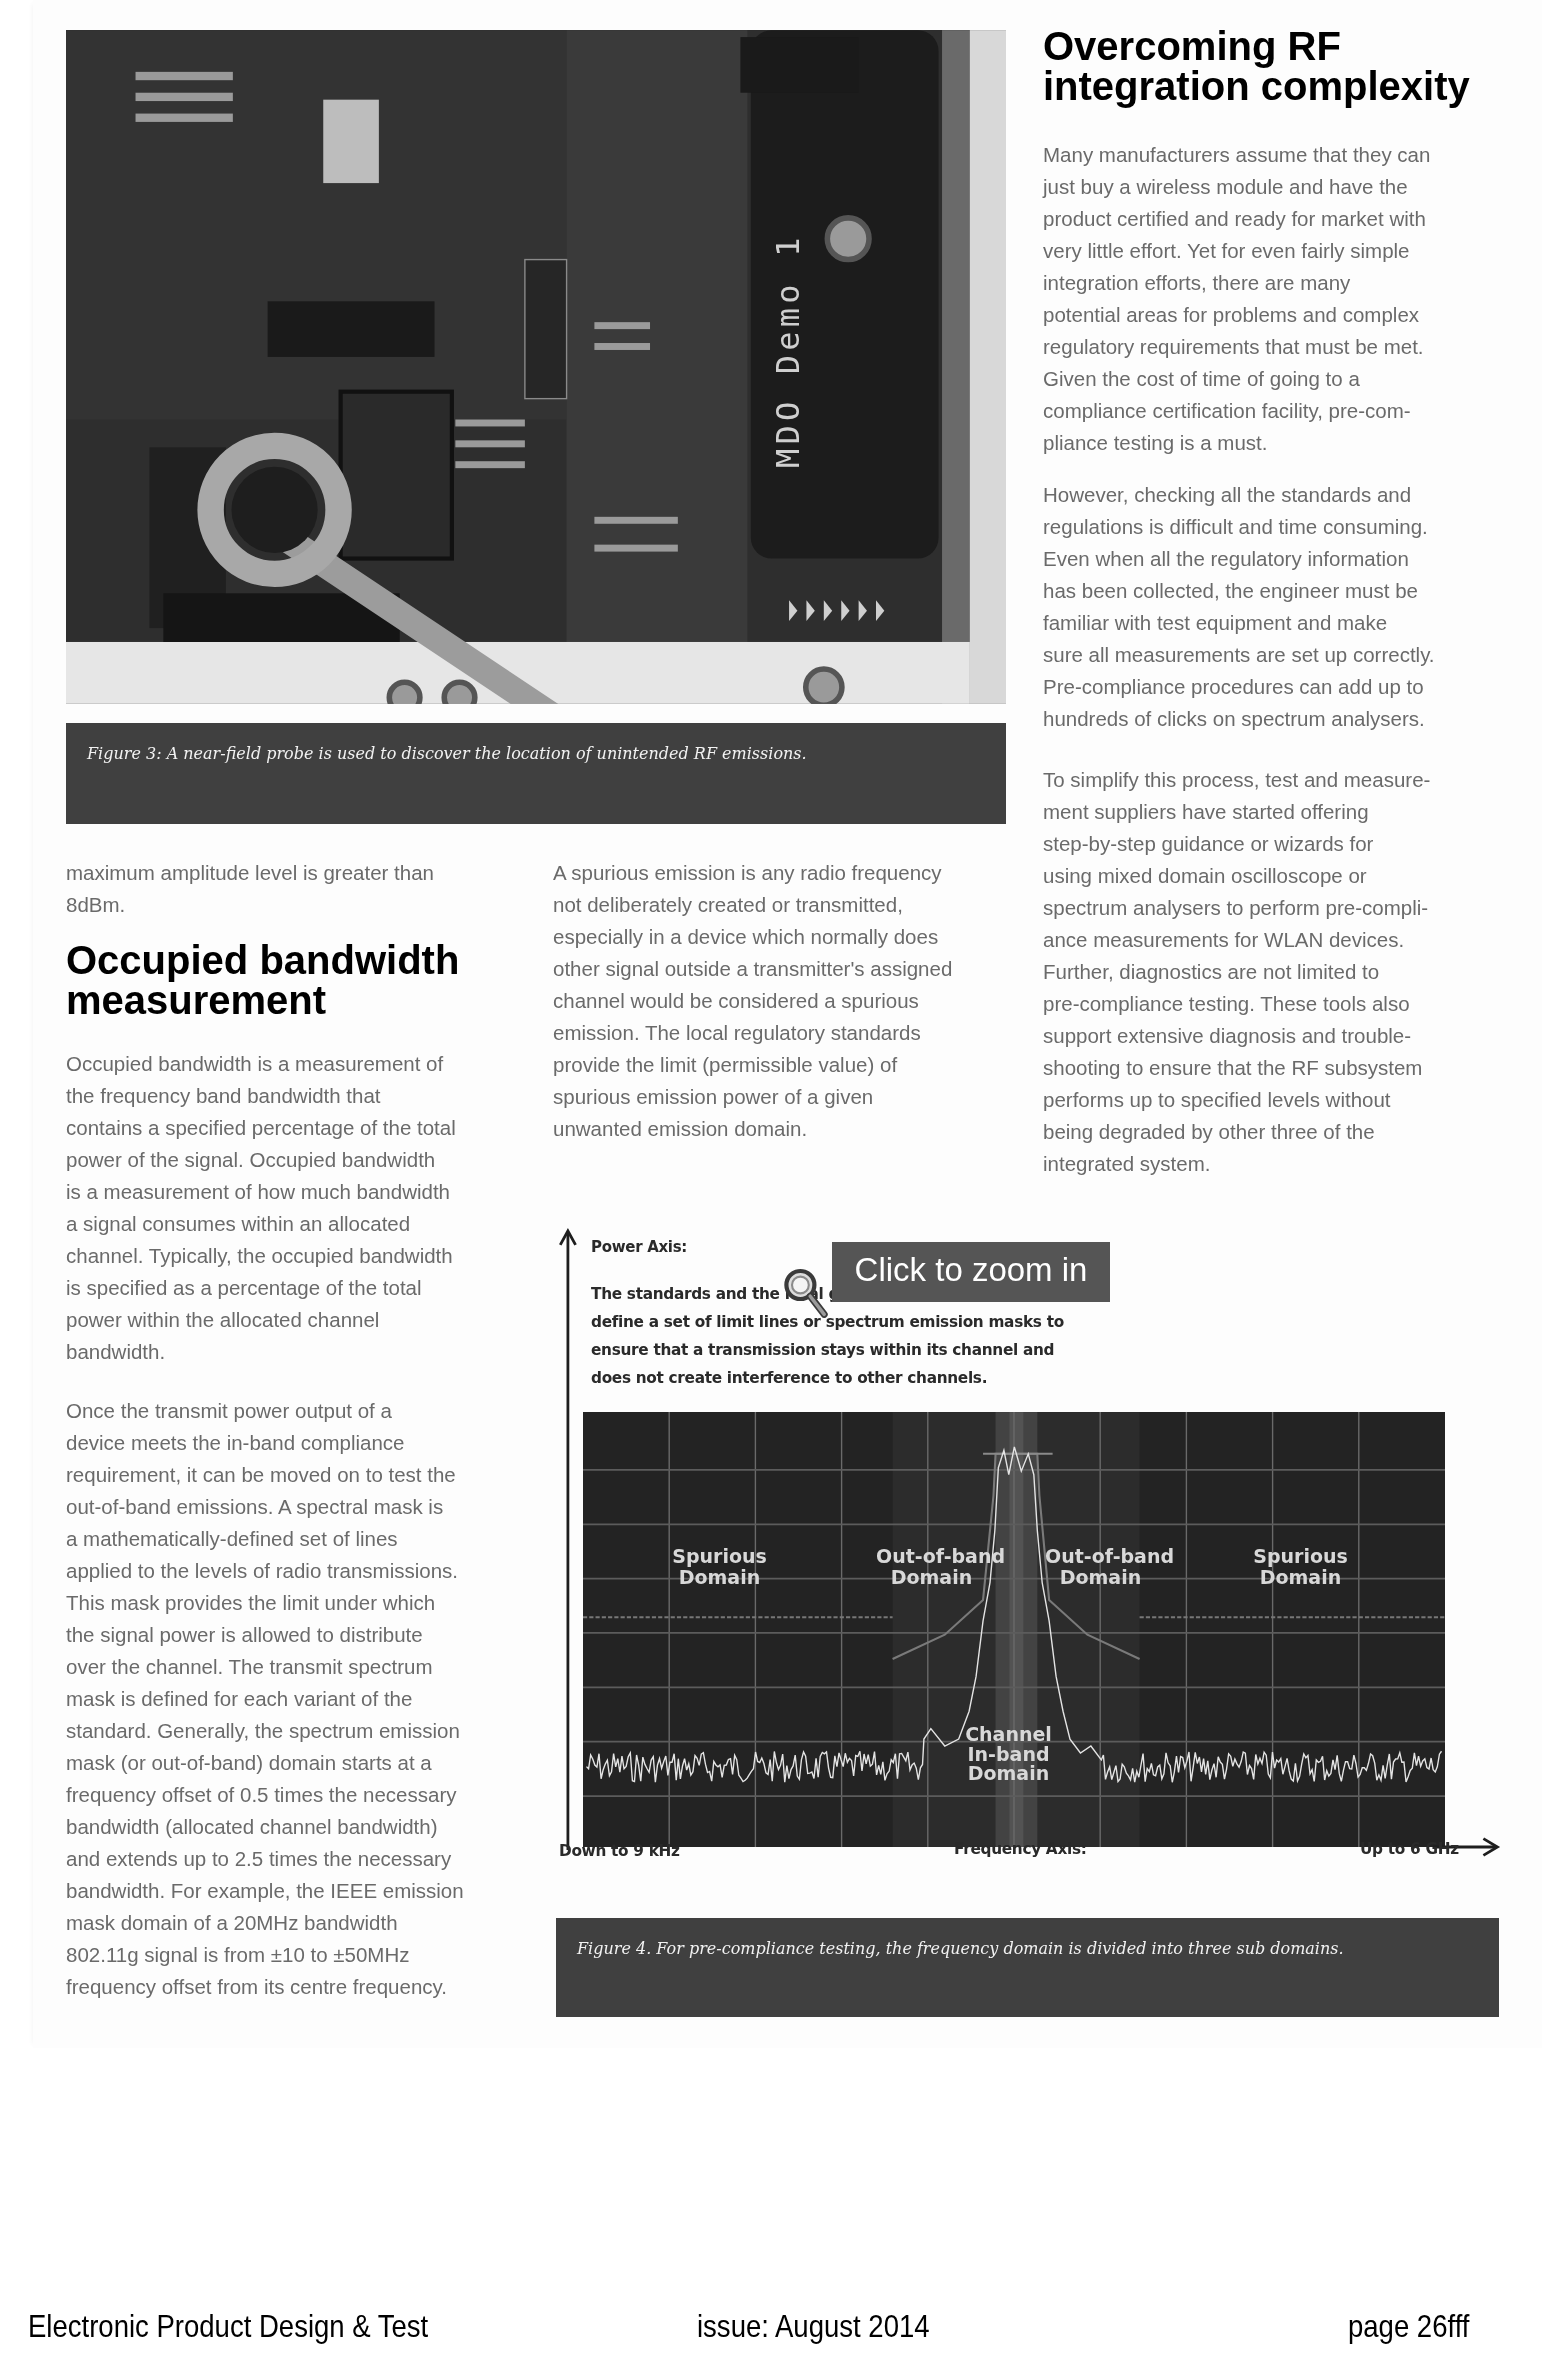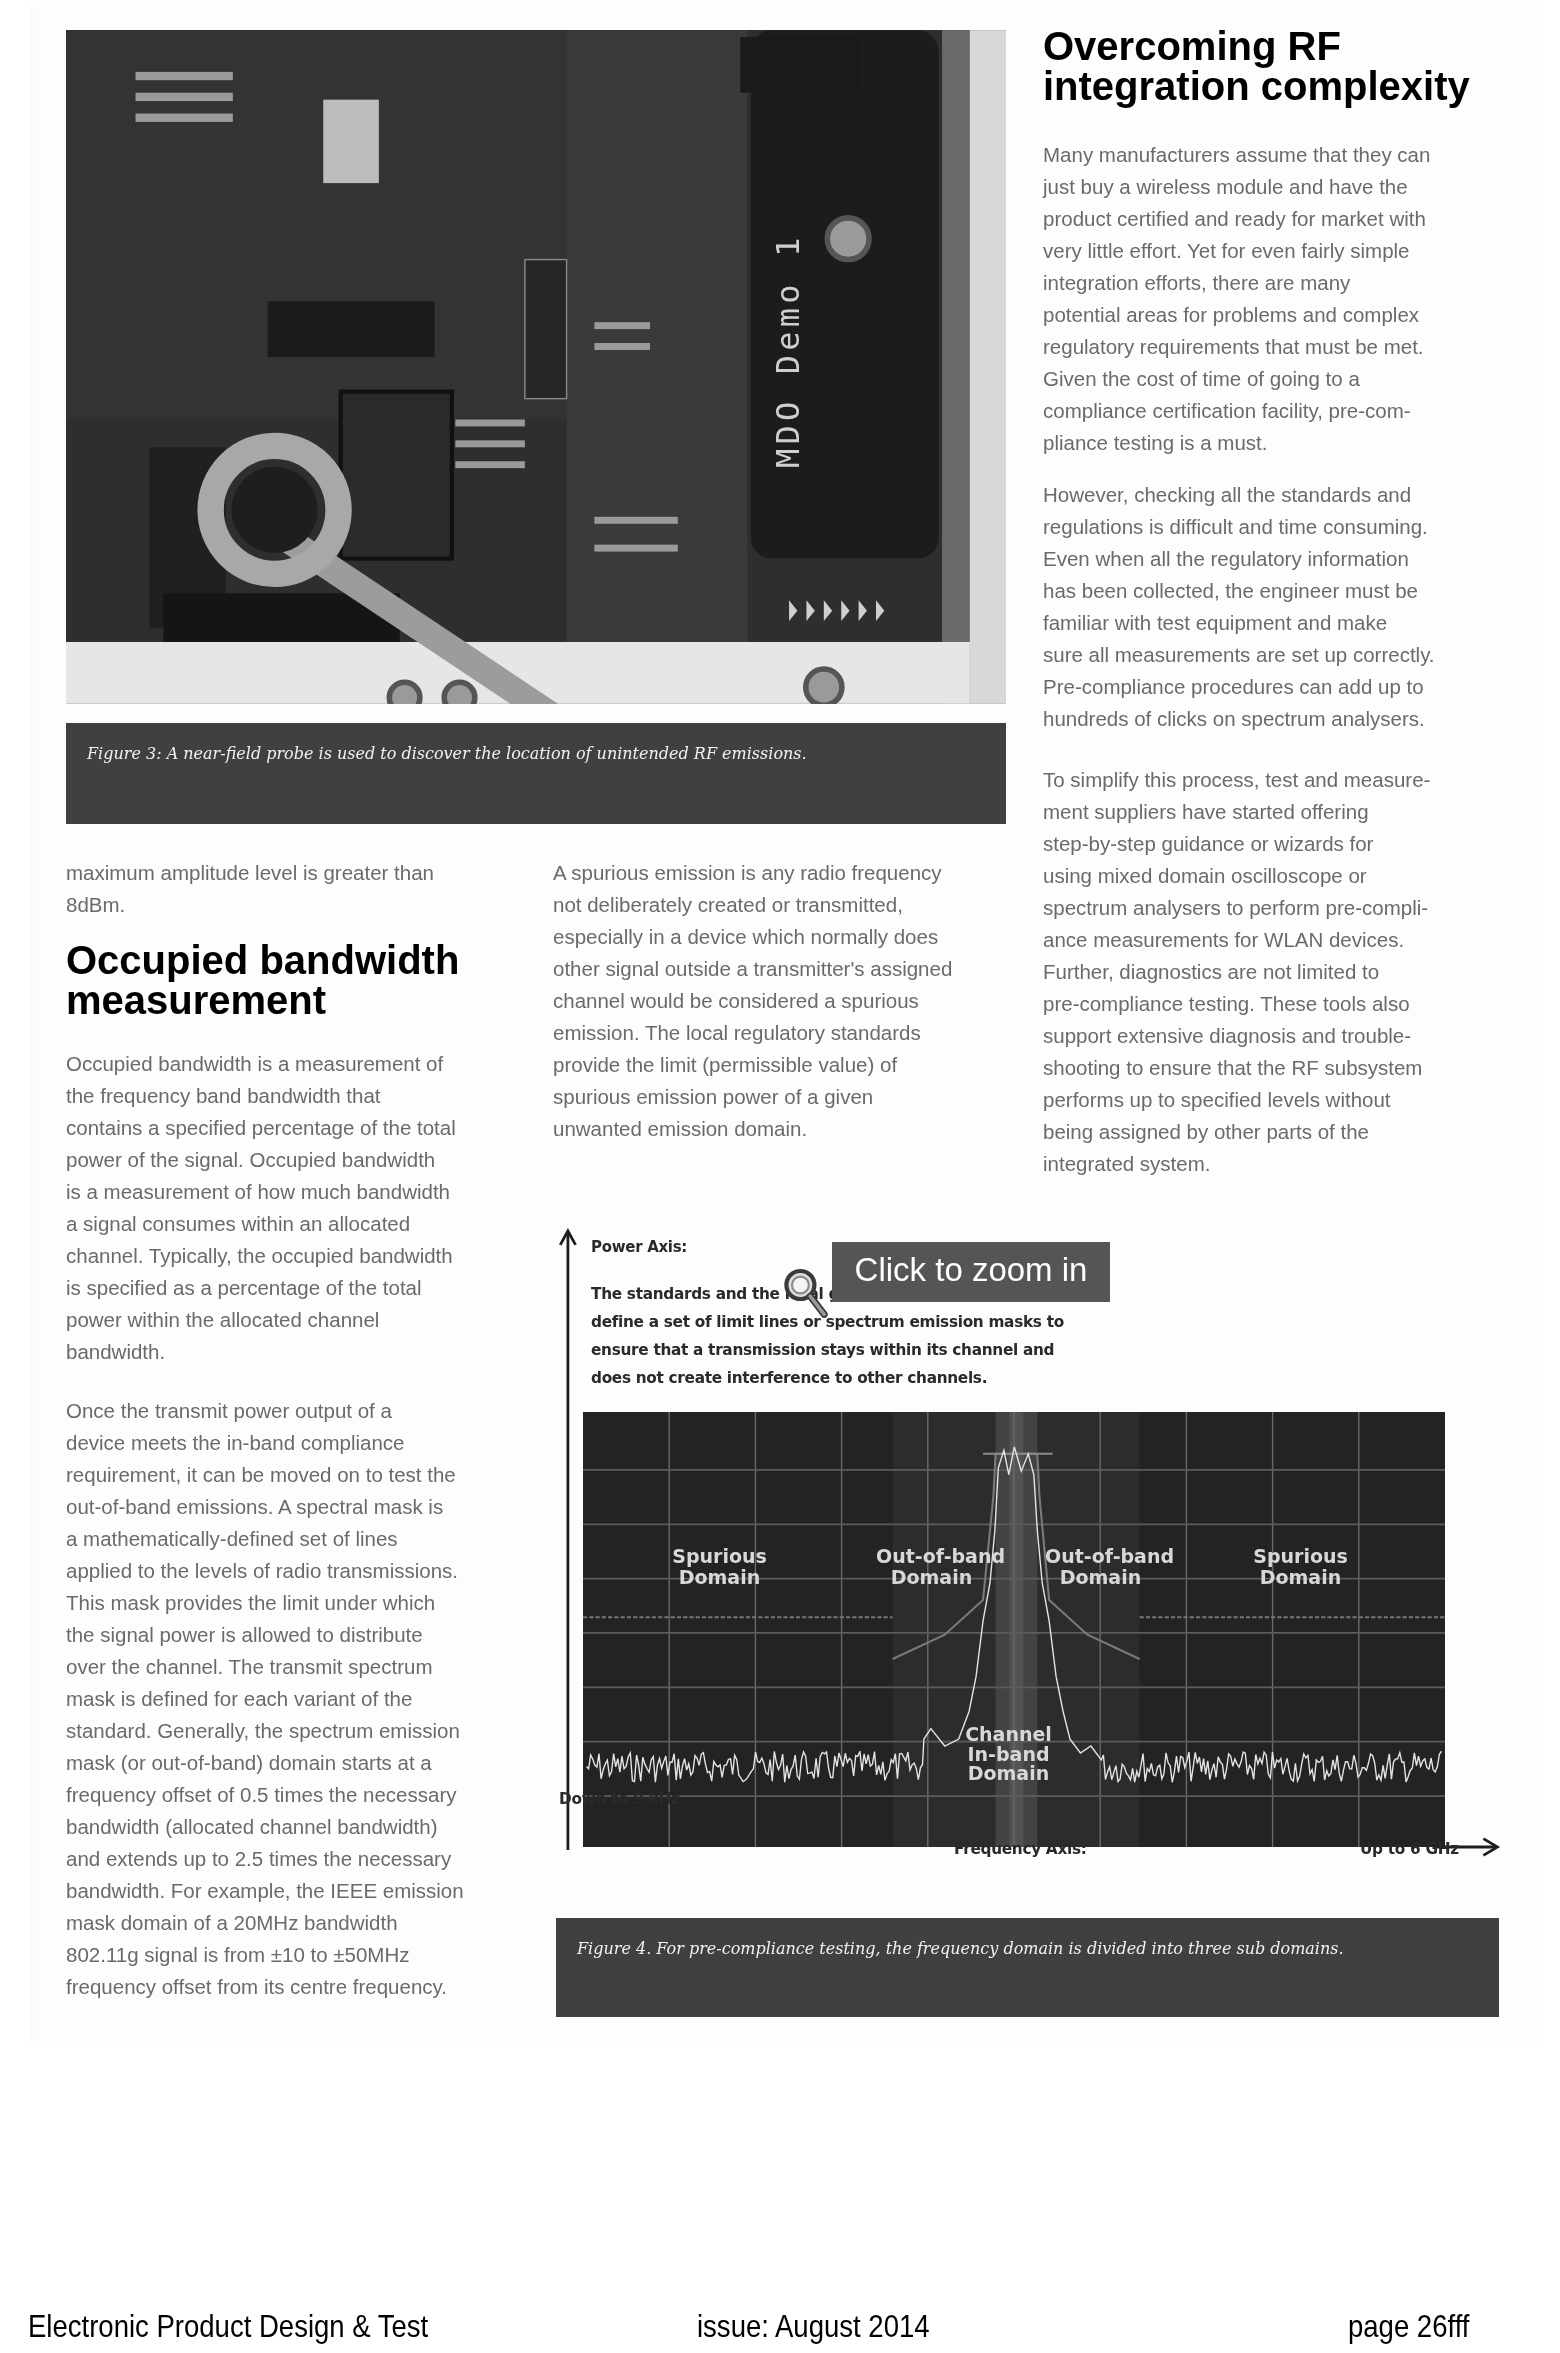--- a/index.html
+++ b/index.html
@@ -172,21 +172,21 @@
     <span class="line">ment suppliers have started offering</span>
     <span class="line">step-by-step guidance or wizards for</span>
     <span class="line">using mixed domain oscilloscope or</span>
     <span class="line">spectrum analysers to perform pre-compli-</span>
     <span class="line">ance measurements for WLAN devices.</span>
     <span class="line">Further, diagnostics are not limited to</span>
     <span class="line">pre-compliance testing. These tools also</span>
     <span class="line">support extensive diagnosis and trouble-</span>
     <span class="line">shooting to ensure that the RF subsystem</span>
     <span class="line">performs up to specified levels without</span>
-    <span class="line">being assigned by other parts of the</span>
+    <span class="line">being degraded by other three of the</span>
     <span class="line">integrated system.</span>
   </div>
 
 <svg class="abs" style="left:556px; top:1224px;" width="28" height="633" viewBox="0 0 40 910">
   <line x1="17" y1="12" x2="17" y2="900" stroke="#1e1e1e" stroke-width="4"></line>
   <polyline points="6,30 17,10 28,30" fill="none" stroke="#1e1e1e" stroke-width="4"></polyline>
 </svg>
 <div class="fig4-annot" style="left:591px; top:1238px; font-size:15px;">Power Axis:</div>
 <div class="fig4-annot" style="left:591px; top:1280px; font-size:15.3px; line-height:28px;">
   <span class="line">The standards and the local geographic regulations usually</span>
@@ -251,21 +251,21 @@
 <div class="dom-lbl" style="left:960px; top:1725px; width:97px; line-height:19.5px;">
   <span class="line">Channel</span>
   <span class="line">In-band</span>
   <span class="line">Domain</span>
 </div>
 
 <svg class="abs" style="left:1433px; top:1833px;" width="70" height="28" viewBox="0 0 100 40">
   <line x1="0" y1="20" x2="90" y2="20" stroke="#1e1e1e" stroke-width="4"></line>
   <polyline points="72,8 92,20 72,32" fill="none" stroke="#1e1e1e" stroke-width="4"></polyline>
 </svg>
-<div class="axis-lbl" style="left:559px; top:1790px;">Down to 9 kHz</div>
+<div class="axis-lbl" style="left:559px; top:1842px;">Down to 9 kHz</div>
 <div class="axis-lbl" style="left:954px; top:1840px;">Frequency Axis:</div>
 <div class="axis-lbl" style="left:1360px; top:1840px;">Up to 6 GHz</div>
 
 <div class="caption" style="left:556px; top:1918px; width:943px; height:99px;">Figure 4. For pre-compliance testing, the frequency domain is divided into three sub domains.</div>
 
 <div class="footer" style="left:28px;">Electronic Product Design &amp; Test</div>
 <div class="footer" style="left:697px;">issue: August 2014</div>
 <div class="footer" style="left:1348px;">page 26fff</div>
 
 

